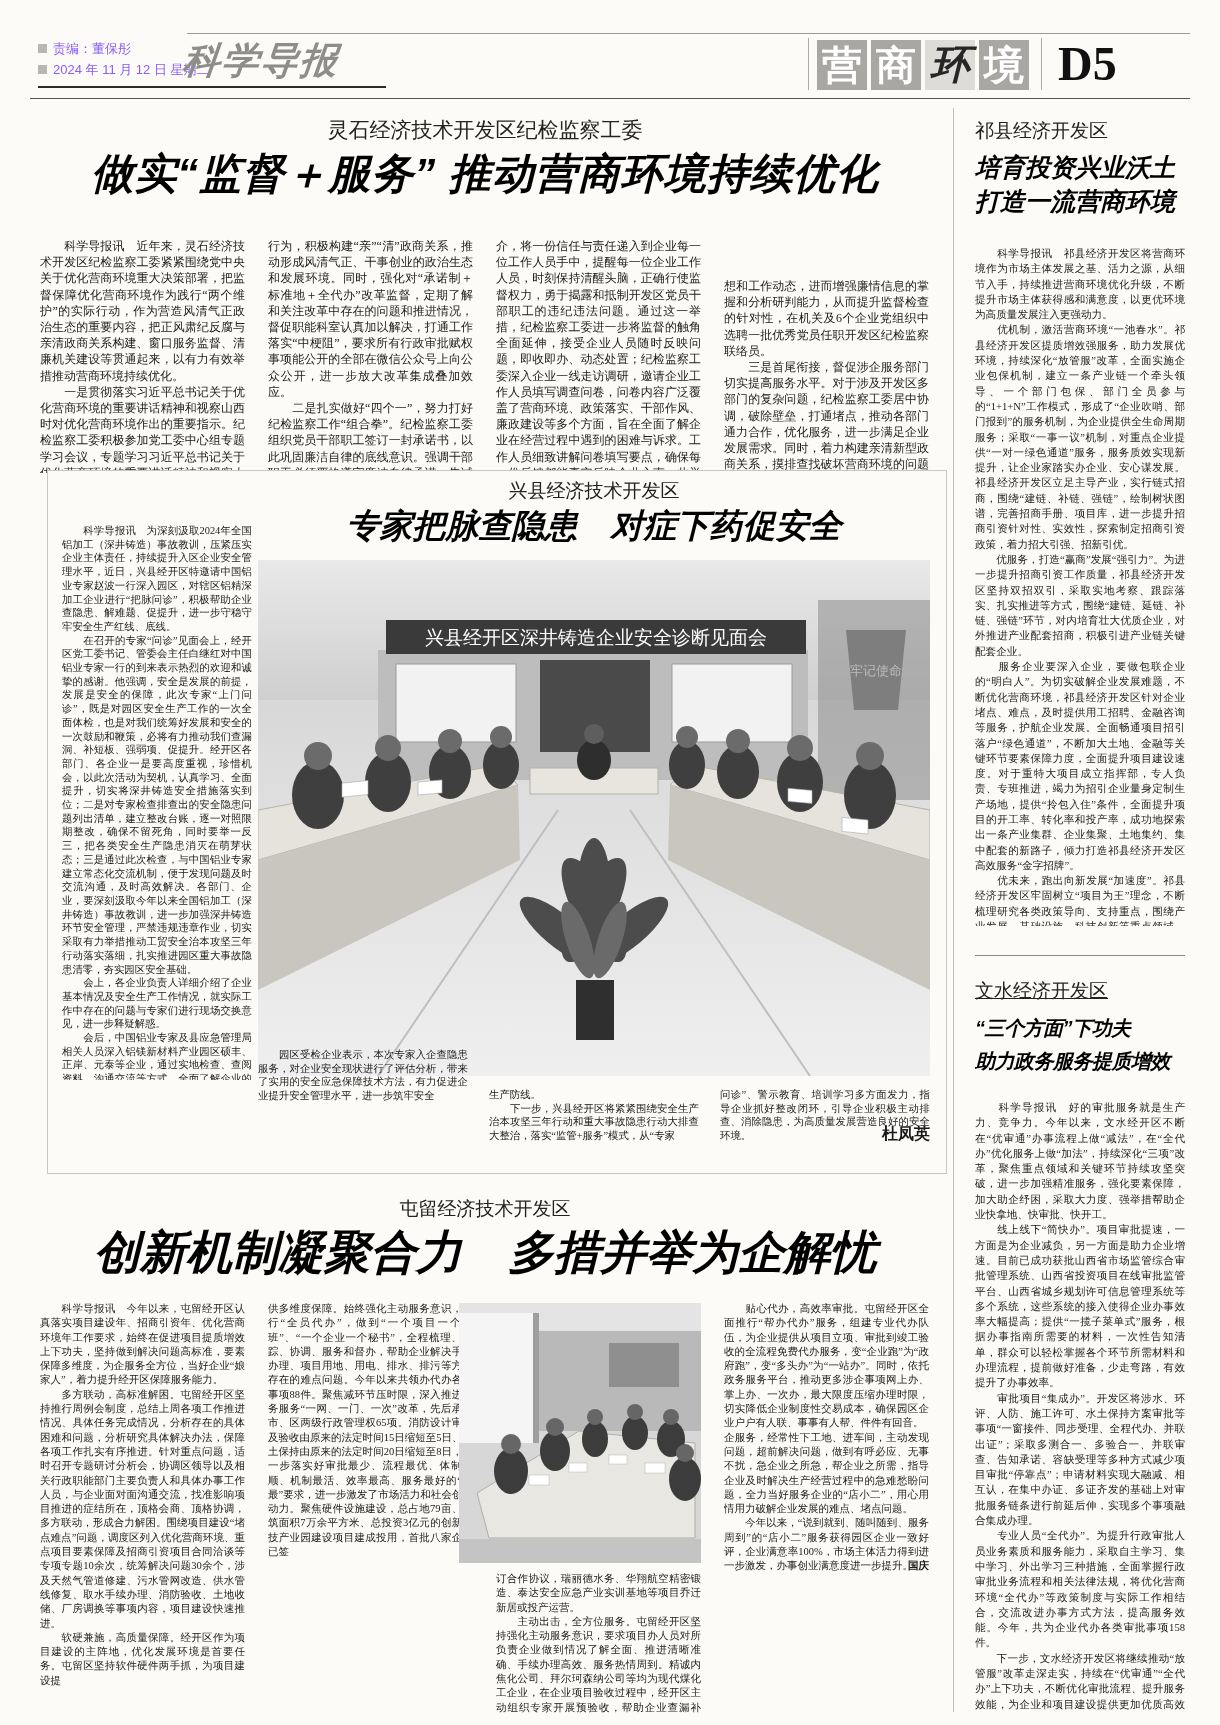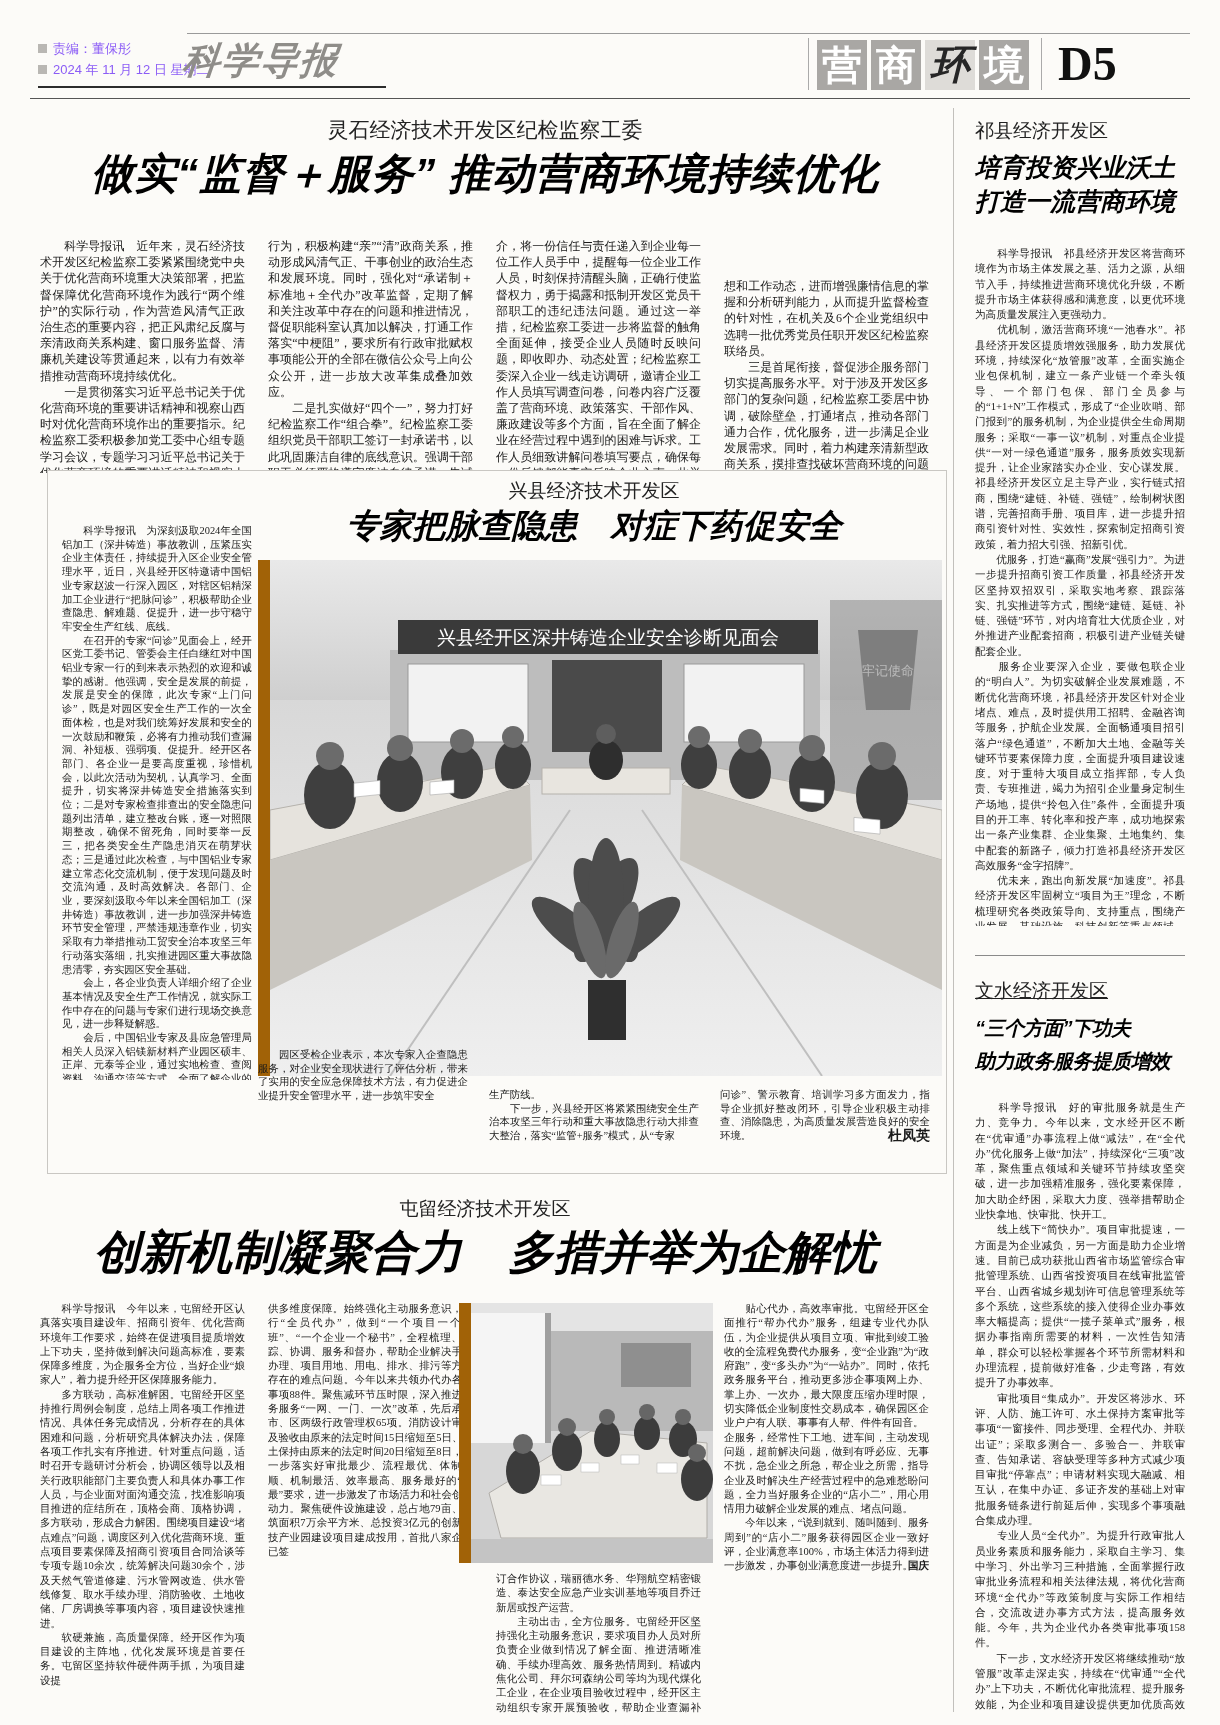--- a/index.html
+++ b/index.html
@@ -25,27 +25,27 @@
   .kicker{position:absolute;font-family:"Liberation Sans",sans-serif;color:#222;}
   .headline{position:absolute;font-family:"Liberation Sans",sans-serif;font-weight:900;color:#000000;font-style:italic;}
   .col{position:absolute;overflow:hidden;text-align:justify;}
   .col p{margin:0;}
   .m p{font-size:12px;line-height:16.2px;}        
   .s p{font-size:10.6px;line-height:15.3px;}      
   .b p{font-size:10.4px;line-height:13.7px;}      
   .t p{font-size:10.5px;line-height:14.3px;}      
   .byline{font-weight:bold;text-align:right;}
   .s .byline{font-size:10.6px;line-height:15.3px;margin-top:-15.3px;}
-  .b .byline{font-size:14px;line-height:13.7px;margin-top:-13.7px;}
+  .b .byline{font-size:16px;line-height:13.7px;margin-top:-13.7px;font-family:Liberation Mono, monospace;}
   .t .byline{font-size:10.5px;line-height:14.3px;margin-top:-14.3px;}
   
   .xbox{position:absolute;left:47px;top:470px;width:898px;height:702px;border:1px solid #c9c7c3;background:#fcfbf8;}
   .xsep{position:absolute;left:975px;top:955px;width:210px;height:1px;background:#8a8a8a;}
   
-  .photo{position:absolute;background:#a16207;overflow:hidden;padding-left:12px;}
+  .photo{position:absolute;background:#a16207;overflow:hidden;}
   .photo svg{display:block;}
 </style>
 </head>
 <body>
 
 <div class="page">
 
   <div class="mast-rule-top"></div>
   <div class="edit-block">
     <div class="edit-line">

